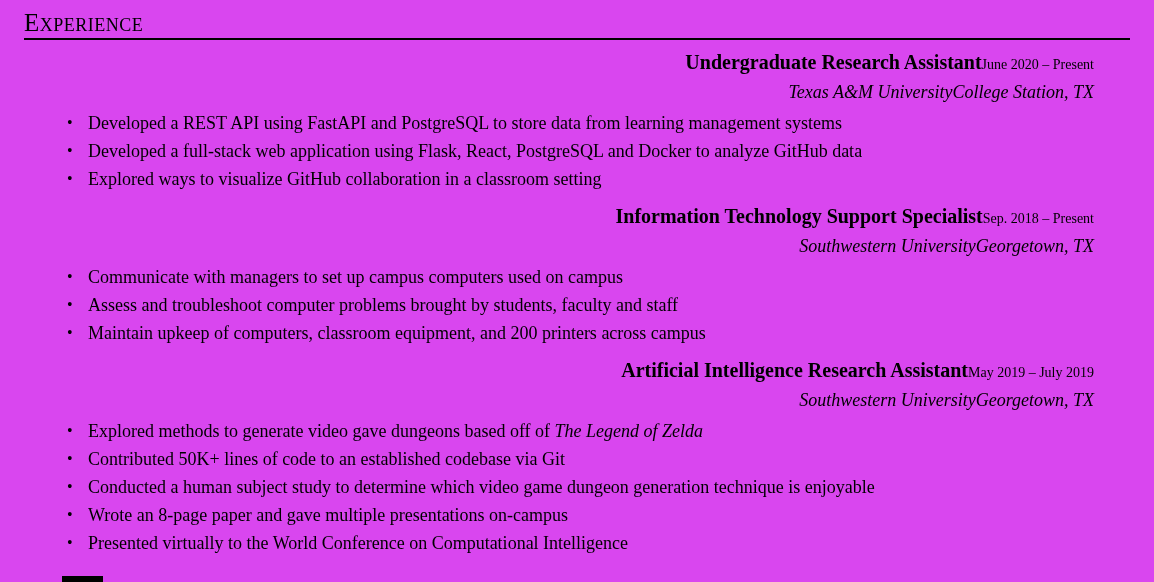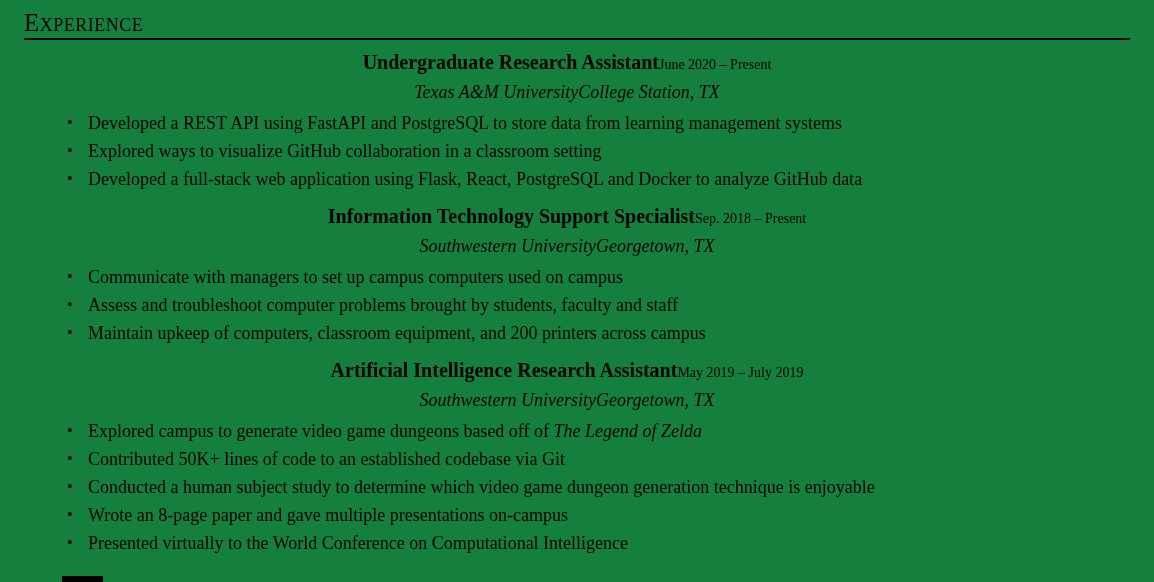--- a/index.html
+++ b/index.html
@@ -1,38 +1,38 @@
 <!DOCTYPE html>
 <html><head>
 <meta charset="utf-8">
 <style>
   html,body{margin:0;padding:0;background:#ffffff;}
   .page{
     position:relative;
     width:1154px;height:582px;
-    background:#15803d;color:#000000;
+    background:#d946ef;color:#000000;
     font-family:"Liberation Serif","DejaVu Serif",serif;
     box-sizing:border-box;
     padding:10px 24px 0 24px;
     overflow:hidden;
   }
   .section-title{
     font-variant:small-caps;
     font-size:25px;
     line-height:26px;
     letter-spacing:0.5px;
   }
   .rule{
     border:none;
     border-top:2px solid #000000;
     margin:2px 0 8px 0;
   }
   .jobs{margin:0 36px 0 16px;}
   .job{margin-bottom:9px;}
-  .job-row{display:flex;justify-content:center;align-items:baseline;}
+  .job-row{display:flex;justify-content:flex-end;align-items:baseline;}
   .job-title{font-weight:bold;font-size:20px;line-height:28px;}
   .job-dates{font-size:14px;line-height:28px;}
   .job-org,.job-loc{font-style:italic;font-size:18px;line-height:26px;}
   ul.bullets{list-style:none;margin:4px 0 0 0;padding:0;}
   ul.bullets li{
     position:relative;
     padding-left:48px;
     font-size:18px;
     line-height:28px;
   }
@@ -62,22 +62,22 @@
         <div class="job-row">
           <span class="job-title">Undergraduate Research Assistant</span>
           <span class="job-dates">June 2020 – Present</span>
         </div>
         <div class="job-row">
           <span class="job-org">Texas A&amp;M University</span>
           <span class="job-loc">College Station, TX</span>
         </div>
         <ul class="bullets">
           <li><span>Developed a REST API using FastAPI and PostgreSQL to store data from learning management systems</span></li>
+          <li><span>Developed a full-stack web application using Flask, React, PostgreSQL and Docker to analyze GitHub data</span></li>
           <li><span>Explored ways to visualize GitHub collaboration in a classroom setting</span></li>
-          <li><span>Developed a full-stack web application using Flask, React, PostgreSQL and Docker to analyze GitHub data</span></li>
         </ul>
       </section>
       <section class="job">
         <div class="job-row">
           <span class="job-title">Information Technology Support Specialist</span>
           <span class="job-dates">Sep. 2018 – Present</span>
         </div>
         <div class="job-row">
           <span class="job-org">Southwestern University</span>
           <span class="job-loc">Georgetown, TX</span>
@@ -91,21 +91,21 @@
       <section class="job">
         <div class="job-row">
           <span class="job-title">Artificial Intelligence Research Assistant</span>
           <span class="job-dates">May 2019 – July 2019</span>
         </div>
         <div class="job-row">
           <span class="job-org">Southwestern University</span>
           <span class="job-loc">Georgetown, TX</span>
         </div>
         <ul class="bullets">
-          <li><span>Explored campus to generate video game dungeons based off of </span><i>The Legend of Zelda</i></li>
+          <li><span>Explored methods to generate video gave dungeons based off of </span><i>The Legend of Zelda</i></li>
           <li><span>Contributed 50K+ lines of code to an established codebase via Git</span></li>
           <li><span>Conducted a human subject study to determine which video game dungeon generation technique is enjoyable</span></li>
           <li><span>Wrote an 8-page paper and gave multiple presentations on-campus</span></li>
           <li><span>Presented virtually to the World Conference on Computational Intelligence</span></li>
         </ul>
       </section>
     </div>
   <div class="cutoff-bar"></div>
 </div>
 

